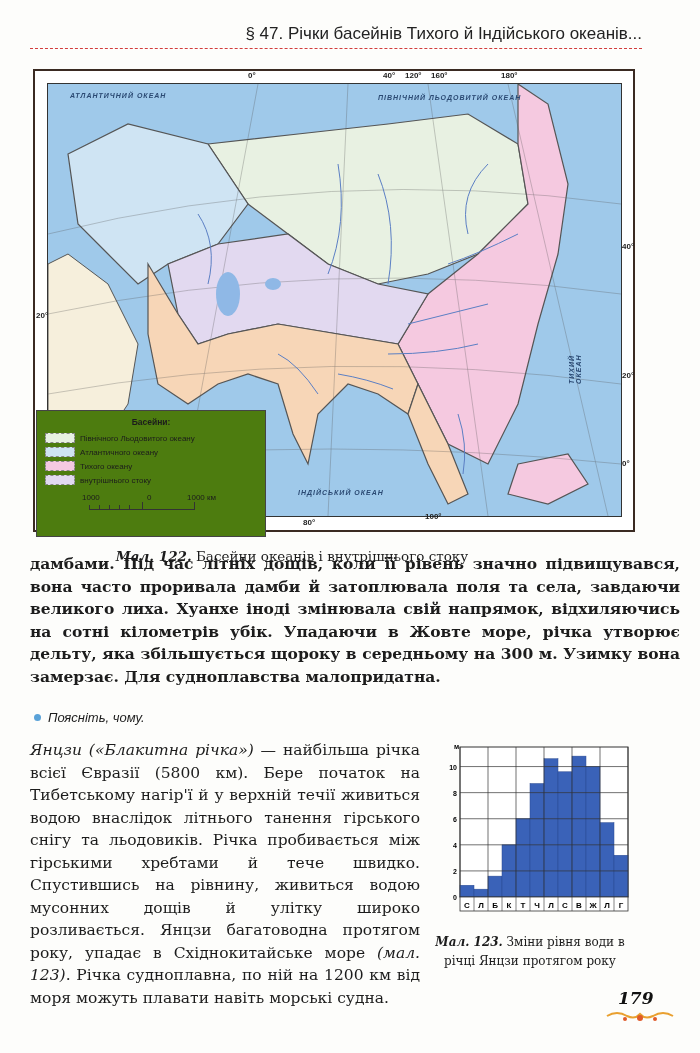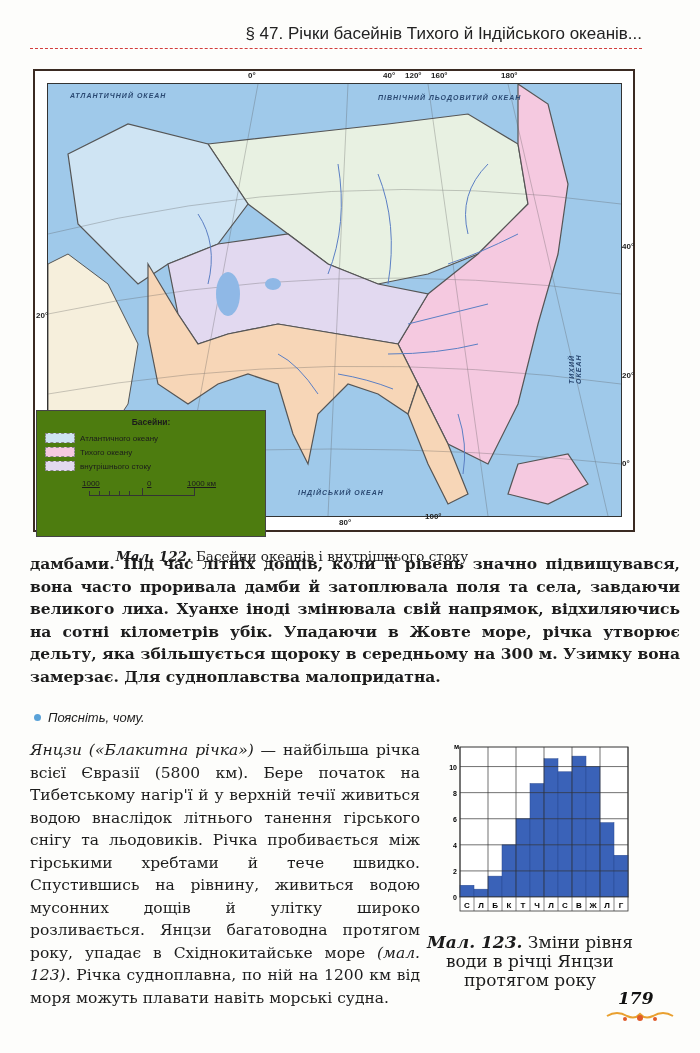--- a/index.html
+++ b/index.html
@@ -24,38 +24,38 @@
   .deg { position:absolute; font-family:"Liberation Sans", sans-serif; font-size:8px; color:#222; font-weight:bold; }
   .map-label { position:absolute; font-family:"Liberation Sans", sans-serif; font-size:7px; color:#2b4a73; letter-spacing:1px; font-style:italic; font-weight:bold; }
   .legend {
     position:absolute; left:36px; top:410px; width:228px; height:125px;
     background:#4d7c0f; border:1px solid #444; font-family:"Liberation Sans", sans-serif; font-size:8px;
   }
   .legend-title { text-align:center; font-weight:bold; font-size:8.5px; margin-top:6px; margin-bottom:4px; }
   .legend-row { display:flex; align-items:center; height:14px; margin-left:8px; }
   .swatch { width:28px; height:8px; border:1px dashed #888; margin-right:5px; }
   .scale { position:relative; margin-top:6px; height:22px; }
-  .scale span { position:absolute; font-size:8px; top:0;text-decoration:underline; }
+  .scale span { position:absolute; font-size:8px; top:0; }
   .scale-bar { position:absolute; left:52px; top:12px; width:106px; height:4px; border-bottom:1px solid #333; }
   .scale-tick { position:absolute; bottom:0; width:1px; height:4px; background:#333; }
   .caption122 {
     position:absolute; left:0; top:548px; width:584px; text-align:center; font-size:13.5px;
   }
   .caption122 b { font-style:italic; }
   .para { position:absolute; font-size:15.5px; line-height:22.5px; text-align:justify; }
   .p1 { left:30px; top:553px; width:650px;font-weight:bold; }
   .question {
     position:absolute; left:48px; top:710px; font-family:"Liberation Sans", sans-serif;
     font-style:italic; font-size:13px;
   }
   .bullet { position:absolute; left:34px; top:714px; width:7px; height:7px; border-radius:50%; background:#5aa2d8; }
   .p2 { left:30px; top:739px; width:390px; }
   .p2 i { font-style:italic;margin-top:21px; }
   .chart { position:absolute; left:444px; top:743px; width:190px; height:180px; }
-  .caption123 { position:absolute; left:420px; top:933px; width:220px; text-align:center; font-size:17px; line-height:19px; }
+  .caption123 { position:absolute; left:420px; top:933px; width:220px; text-align:center; font-size:12px; line-height:19px; }
   .caption123 b { font-style:italic; }
   .page-num { position:absolute; left:618px; top:988px; font-family:"DejaVu Serif", serif; font-weight:bold; font-size:17px; color:#111;font-style:italic; }
   .ornament { position:absolute; left:605px; top:1008px; }
 </style>
 </head>
 <body>
 
 <div class="header">
   <span>§ 47. Річки басейнів Тихого й Індійського океанів...</span>
 </div>
@@ -112,26 +112,30 @@
   </div>
   <span class="deg" style="left:213px;top:0;">0°</span>
   <span class="deg" style="left:348px;top:0;">40°</span>
   <span class="deg" style="left:370px;top:0;">120°</span>
   <span class="deg" style="left:396px;top:0;">160°</span>
   <span class="deg" style="left:450px;top:0;margin-left:16px;">180°</span>
   <span class="deg" style="left:587px;top:171px;">40°</span>
   <span class="deg" style="left:587px;top:300px;">20°</span>
   <span class="deg" style="left:587px;top:388px;">0°</span>
   <span class="deg" style="left:1px;top:240px;">20°</span>
-  <span class="deg" style="left:268px;top:447px;margin-left:36px;">80°</span>
+  <span class="deg" style="left:268px;top:447px;">80°</span>
   <span class="deg" style="left:390px;top:441px;">100°</span>
 </div>
 
 <div class="legend">
   <div class="legend-title">Басейни:</div>
+  <div class="legend-row">
+    <span class="swatch" style="background:#e8f1e2"></span>
+    <span>Північного Льодовитого океану</span>
+  </div>
   <div class="legend-row">
     <span class="swatch" style="background:#cfe4f3"></span>
     <span>Атлантичного океану</span>
   </div>
   <div class="legend-row">
     <span class="swatch" style="background:#f5c9e0"></span>
     <span>Тихого океану</span>
   </div>
   <div class="legend-row">
     <span class="swatch" style="background:#e2d9f0"></span>

